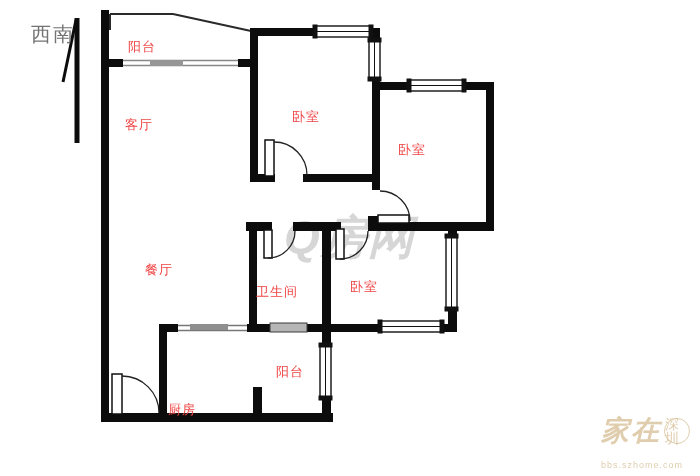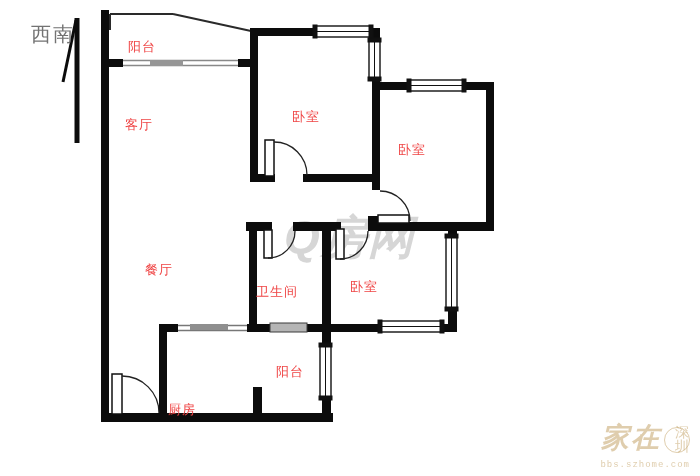--- a/index.html
+++ b/index.html
@@ -16,31 +16,31 @@
     position:absolute;left:31px;top:21px;font-size:20px;color:#737373;
     letter-spacing:2px;font-family:"Liberation Serif", serif;z-index:3;
   }
   .wm-center{
     position:absolute;left:284px;top:207px;z-index:1;
     font-size:46px;font-weight:bold;font-style:italic;
     color:rgba(130,130,130,0.33);letter-spacing:1px;white-space:nowrap;
     font-family:"Liberation Sans", sans-serif;
   }
   .wm-corner{
-    position:absolute;right:10px;bottom:6px;z-index:4;text-align:right;
-    color:rgba(196,164,105,0.55);font-family:Liberation Mono, monospace;
+    position:absolute;right:10px;bottom:6px;z-index:4;text-align:left;
+    color:rgba(196,164,105,0.55);font-family:Liberation Sans, sans-serif;
   }
   .wm-corner-row{display:flex;align-items:center;justify-content:flex-end;gap:3px;}
   .wm-main{font-size:28px;font-weight:bold;font-style:italic;letter-spacing:2px;line-height:1;}
   .wm-badge{
     width:24px;height:24px;border:1.5px solid rgba(196,164,105,0.55);border-radius:50%;
     font-size:14px;display:flex;align-items:center;justify-content:center;
     letter-spacing:0;line-height:1;
   }
-  .wm-sub{font-size:9px;letter-spacing:1px;margin-top:6px;}
+  .wm-sub{font-size:9px;letter-spacing:1px;margin-top:15px;}
   svg.plan{position:absolute;left:0;top:0;z-index:2;}
 </style>
 </head>
 <body>
 
 <div class="canvas">
 
   <div class="wm-center">Q房网</div>
 
   <svg class="plan" width="700" height="476" viewBox="0 0 700 476">

